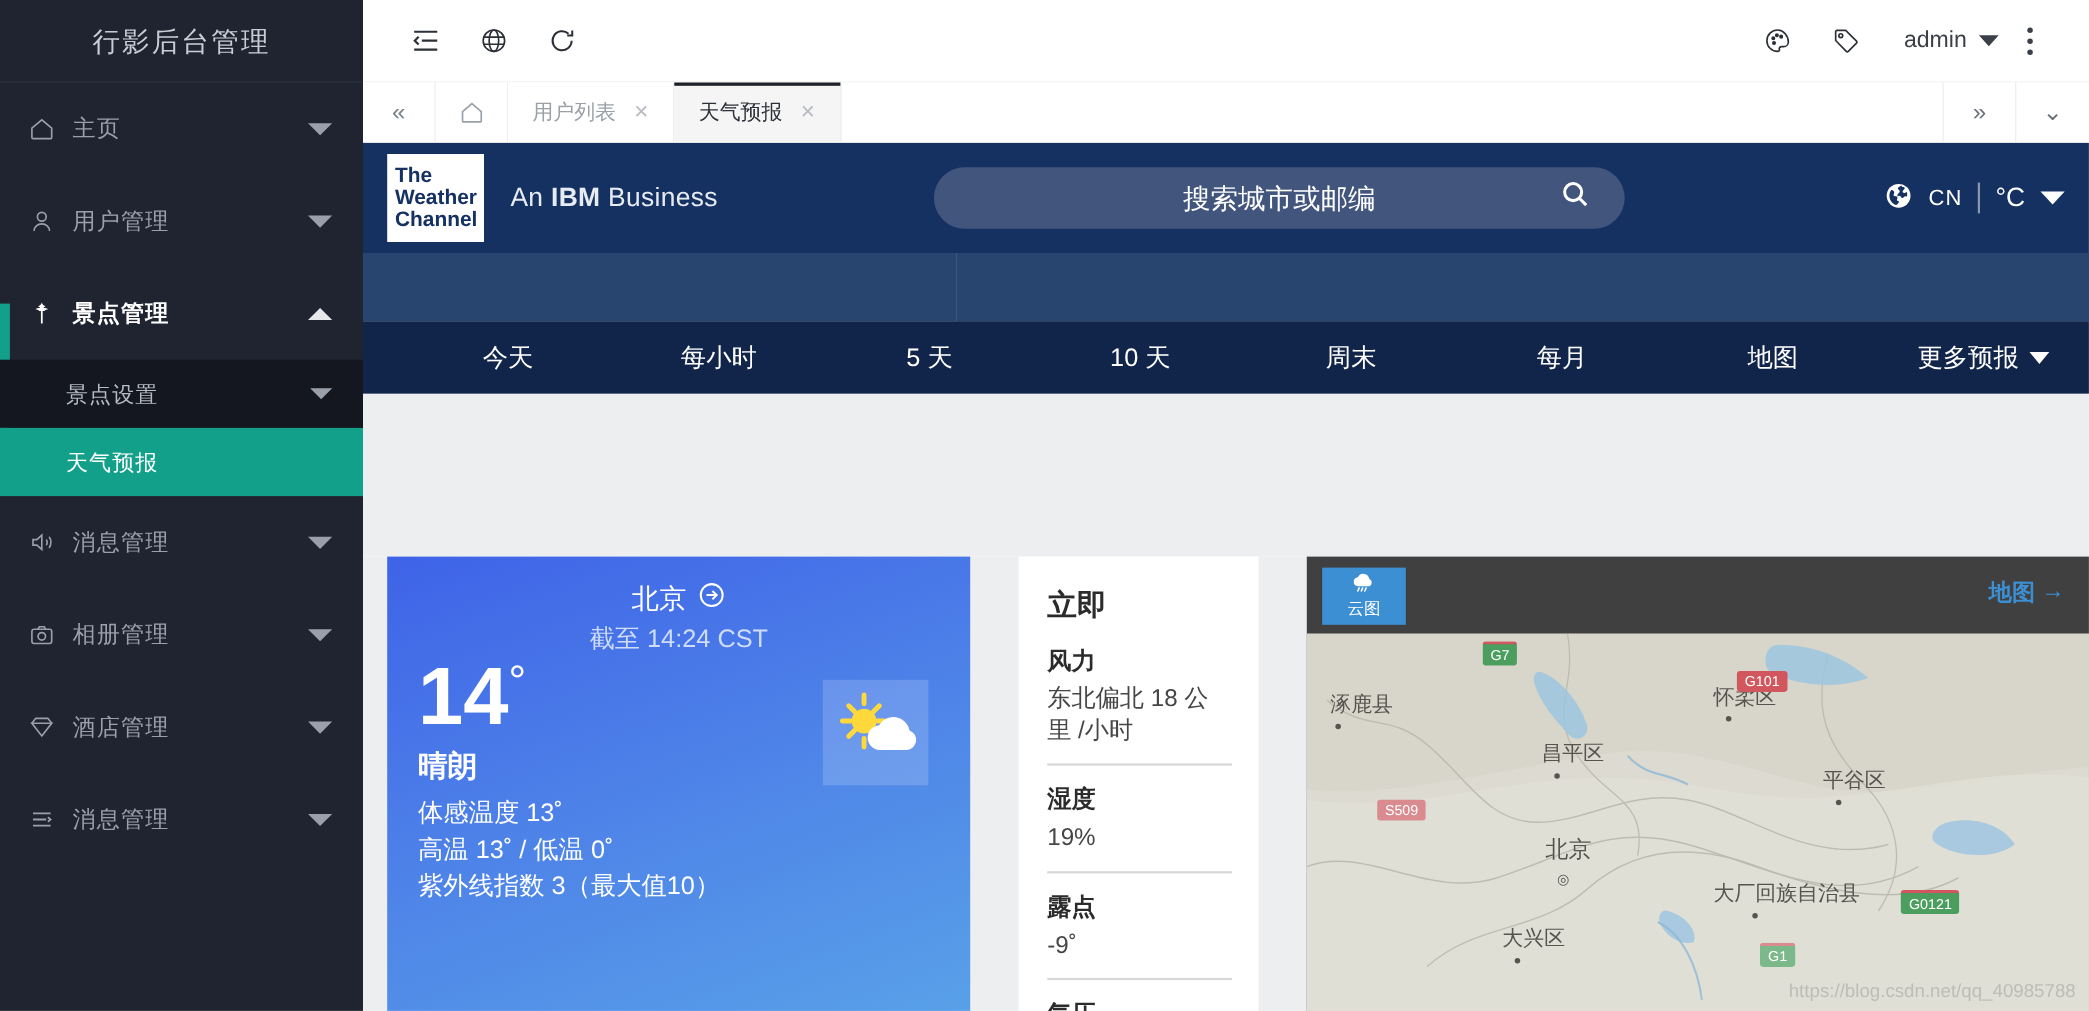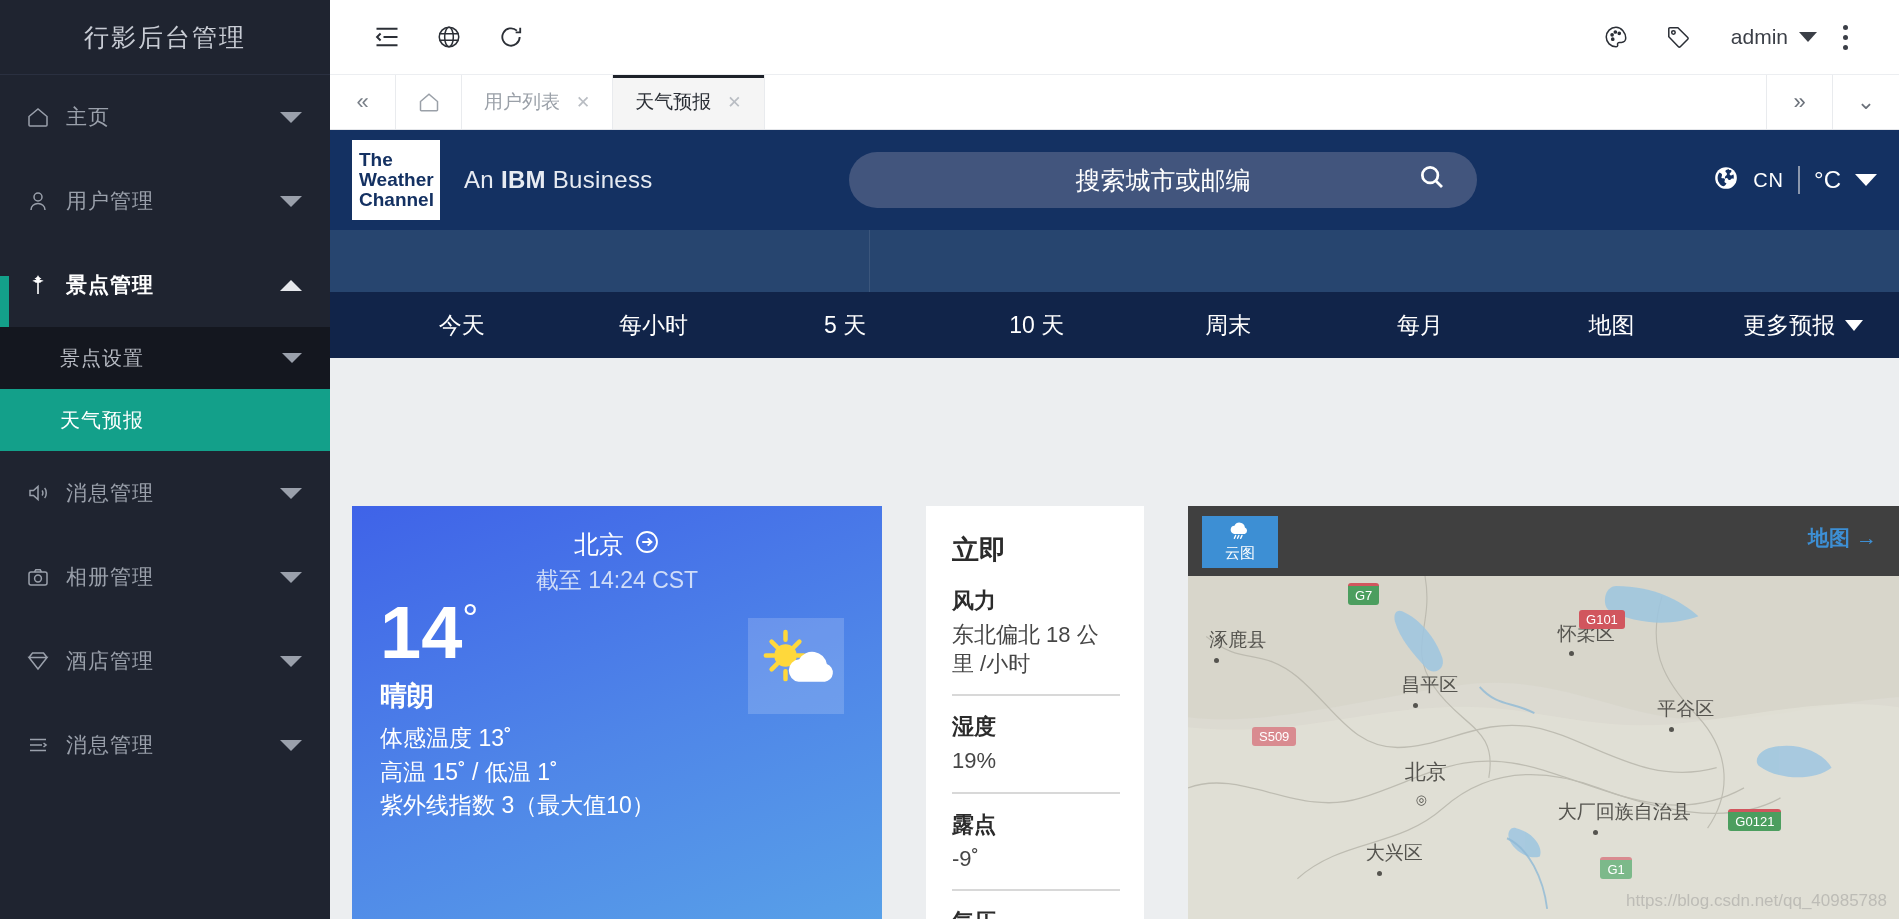--- a/index.html
+++ b/index.html
@@ -418,21 +418,21 @@
                 </svg>
             </span>
           </div>
           <div class="now-asof">截至 14:24 CST</div>
           <div class="now-temp">
             <span>14</span><sup>°</sup>
           </div>
           <div class="now-cond">晴朗</div>
           <div class="now-lines">
             <div>体感温度 13˚</div>
-            <div>高温 15˚ / 低温 1˚</div>
+            <div>高温 13˚ / 低温 0˚</div>
             <div>紫外线指数 3（最大值10）</div>
           </div>
           <div class="now-ico">
             <svg width="84" height="84" viewBox="0 0 64 64">
               <g stroke="#ffd83b" stroke-width="3.4" stroke-linecap="round">
                 <path d="M24 6v6M24 36v6M9 24h6M33 24h5M13.4 13.4l4.2 4.2M30.4 30.4l4.2 4.2M34.6 13.4l-4.2 4.2M17.6 30.4l-4.2 4.2"></path>
               </g>
               <circle cx="24" cy="24" r="8.6" fill="#ffd83b"></circle>
               <path d="M34 44a8.6 8.6 0 0 1 .4-17.1 11.4 11.4 0 0 1 21.1 3.6A7 7 0 0 1 54 44z" fill="#ffffff"></path>
             </svg>

